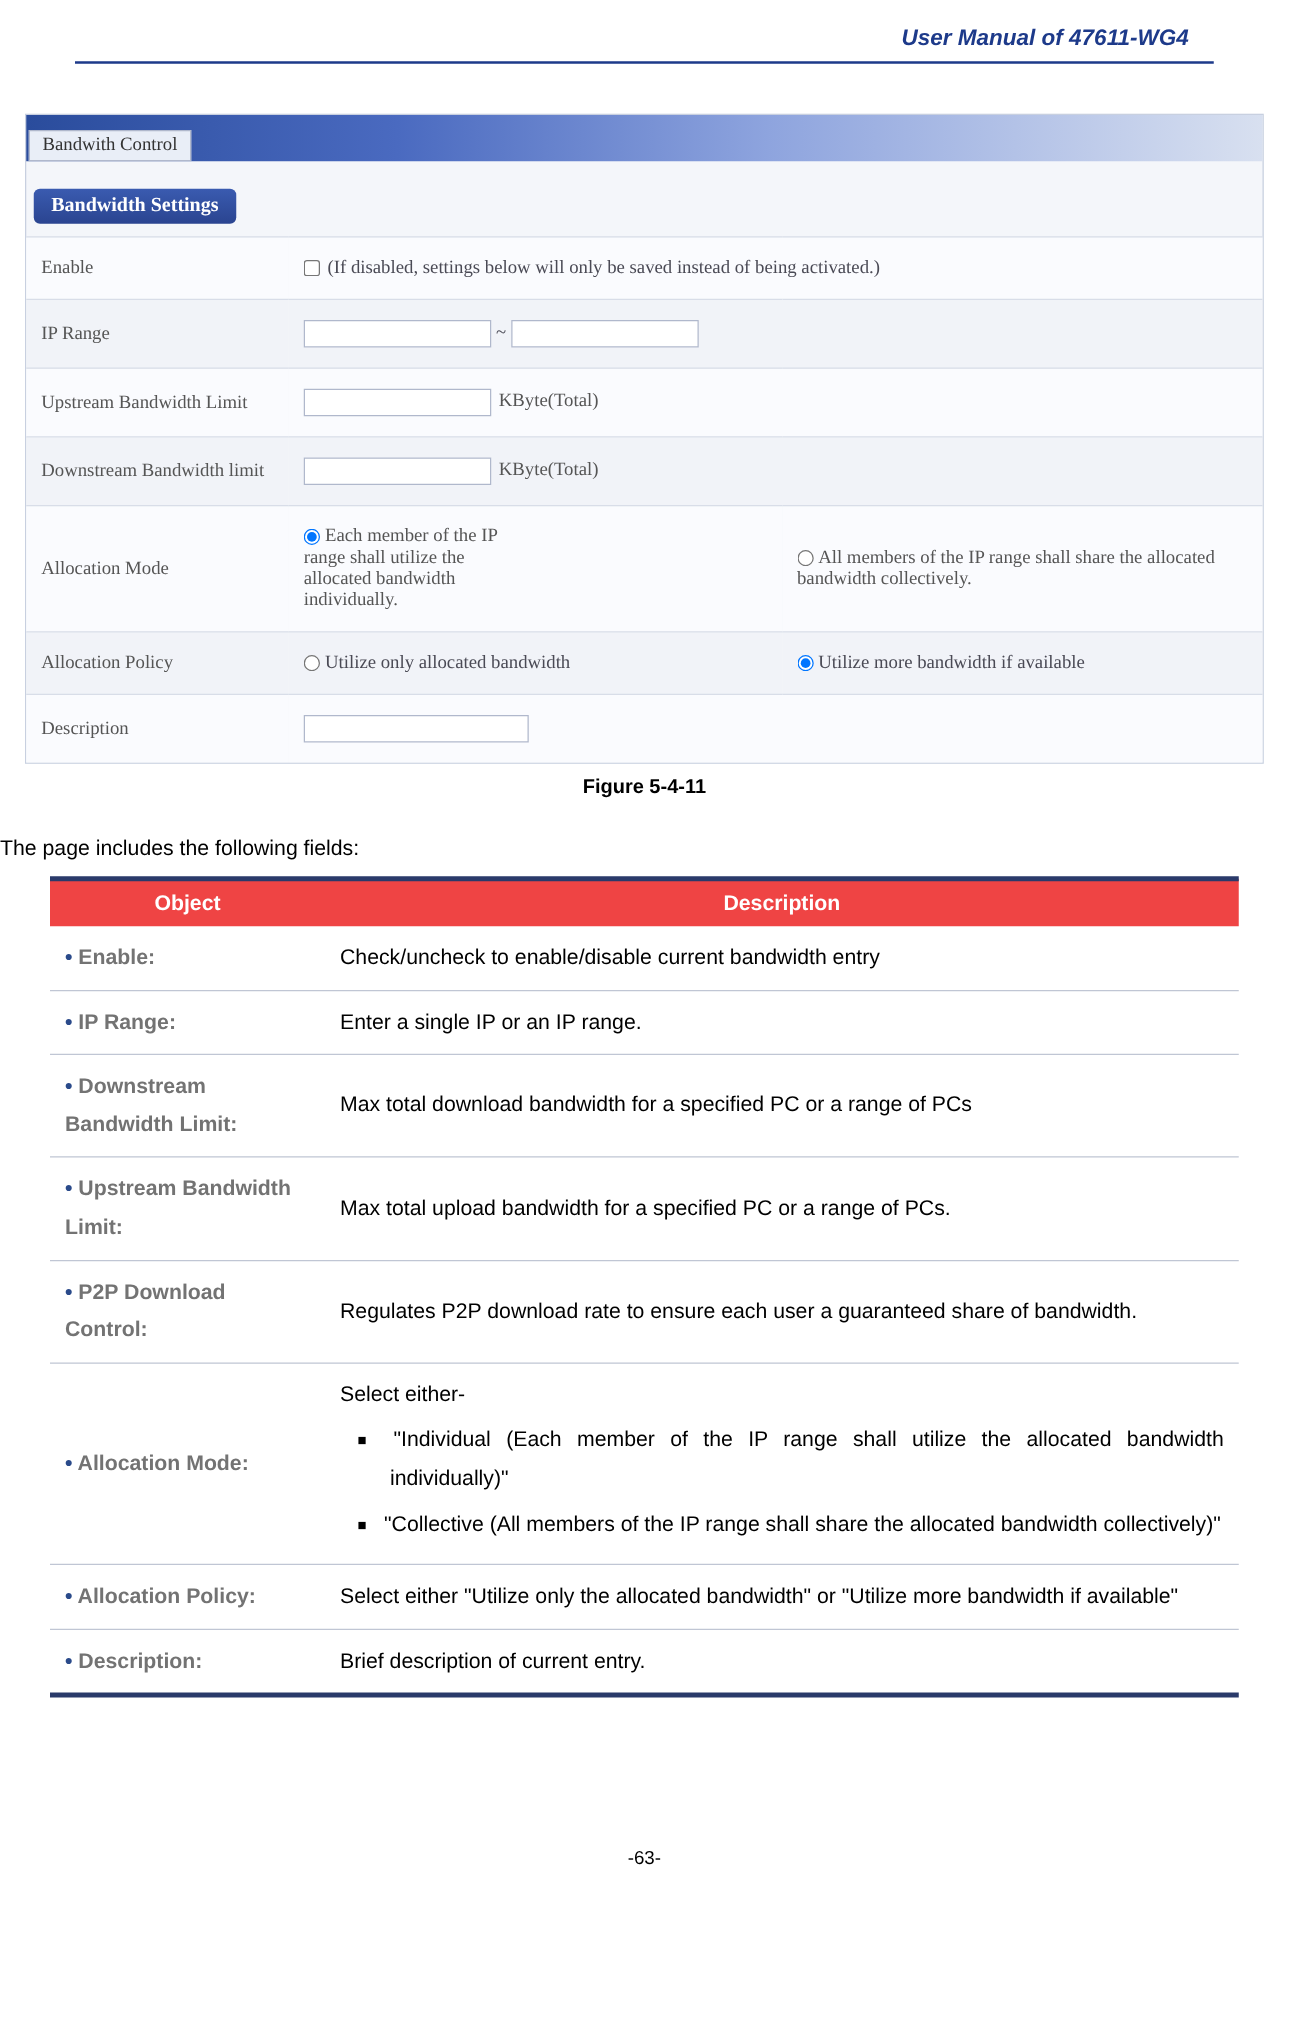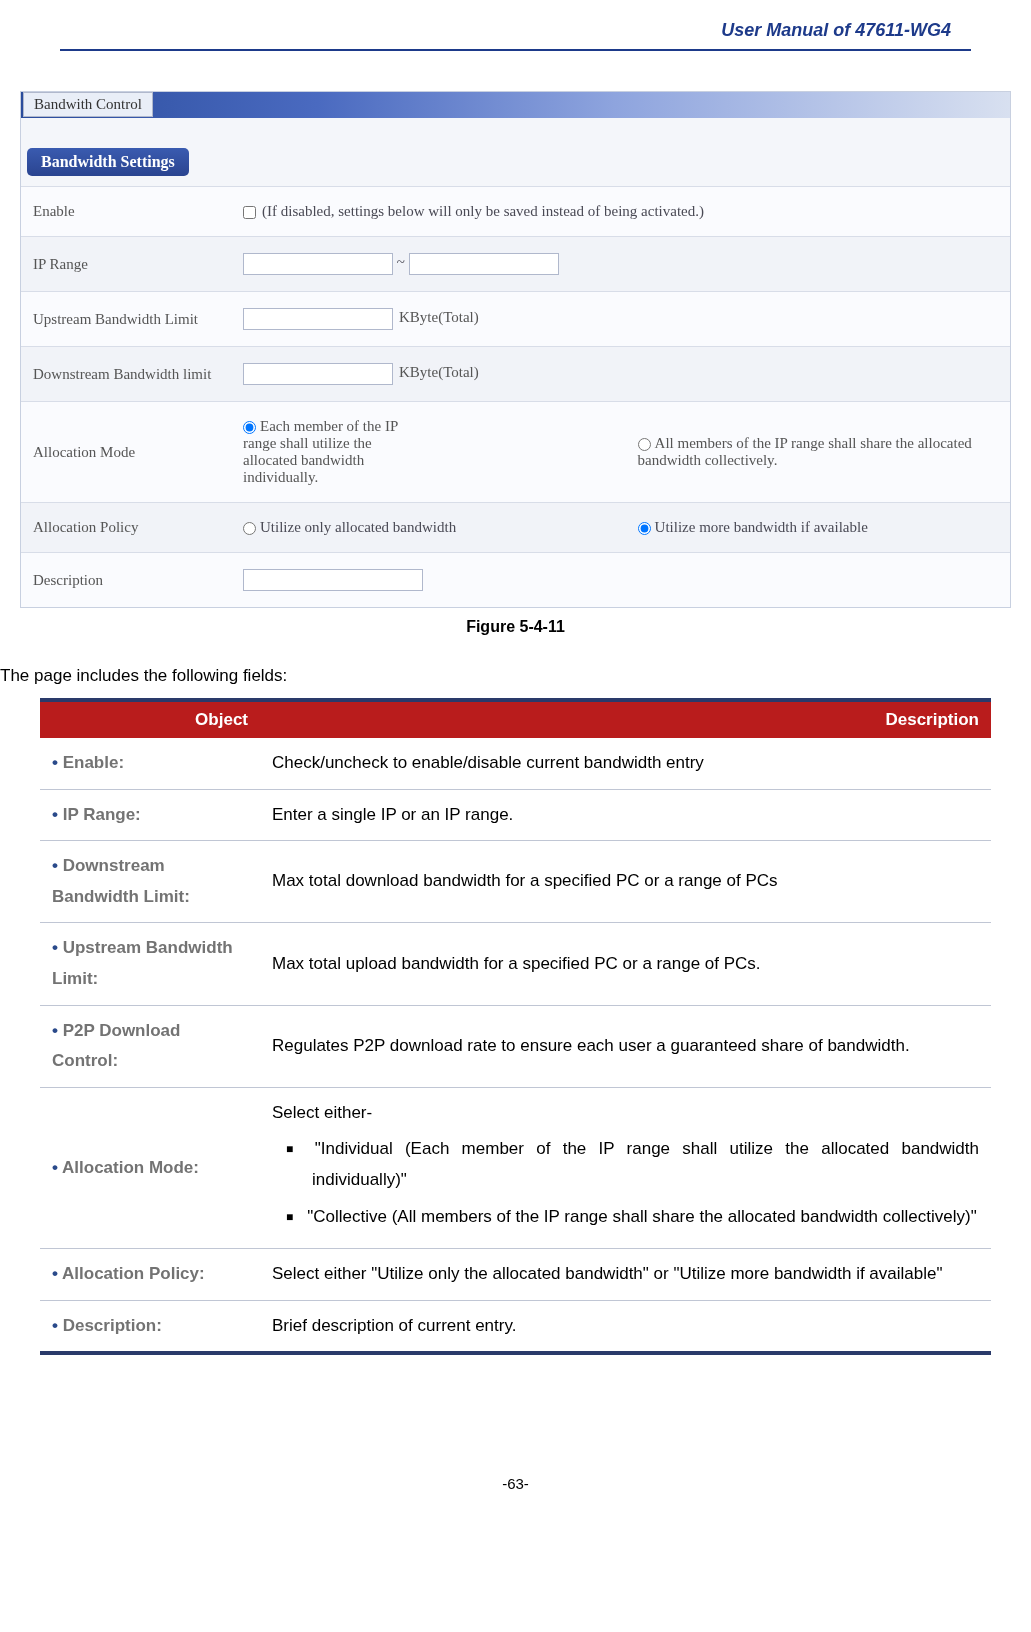--- a/index.html
+++ b/index.html
@@ -26,36 +26,35 @@
     margin-bottom: 40px;
   }
   .panel {
     border: 1px solid #c8d0e0;
     background: #f4f6fa;
     margin: 0 -40px 10px -40px;
     font-family: "Times New Roman", serif;
     color: #4a4a55;
   }
   .gradient-bar {
-    height: 26px;
+    height: 37px;
     background: linear-gradient(to right, #2a4c9c 0%, #4a6ac0 30%, #8ea4de 60%, #d8e0f0 100%);
     display: flex;
-    align-items: flex-start;
+    align-items: flex-end;
     padding-left: 2px;
   }
   .gradient-tab {
     background: #e9eef7;
     border: 1px solid #b0b8cc;
     padding: 3px 10px;
     font-size: 15px;
     color: #333;
   }
   .badge-row {
-    padding: 6px 6px 10px 6px;
-    margin-top: 24px;
+    padding: 22px 6px 10px 6px;
   }
   .badge {
     display: inline-block;
     background: linear-gradient(#3a5bb0, #2a4490);
     color: #fff;
     font-weight: bold;
     padding: 5px 14px;
     border-radius: 5px;
     font-size: 16px;
     font-family: "Times New Roman", serif;
@@ -99,23 +98,23 @@
   }
   .desc-table {
     width: 100%;
     border-collapse: collapse;
     border-top: 4px solid #2a3a6a;
     border-bottom: 4px solid #2a3a6a;
     margin: 0 -20px;
     width: calc(100% + 40px);
   }
   .desc-table th {
-    background: #b91c1c;
+    background: #ef4444;
     color: #fff;
-    text-align: right;
+    text-align: center;
     padding: 8px 12px;
     font-size: 17px;
     font-weight: bold;
   }
   .desc-table td {
     border-bottom: 1px solid #c0c6d4;
     padding: 10px 12px;
     font-size: 17px;
     vertical-align: middle;
     line-height: 1.8;

